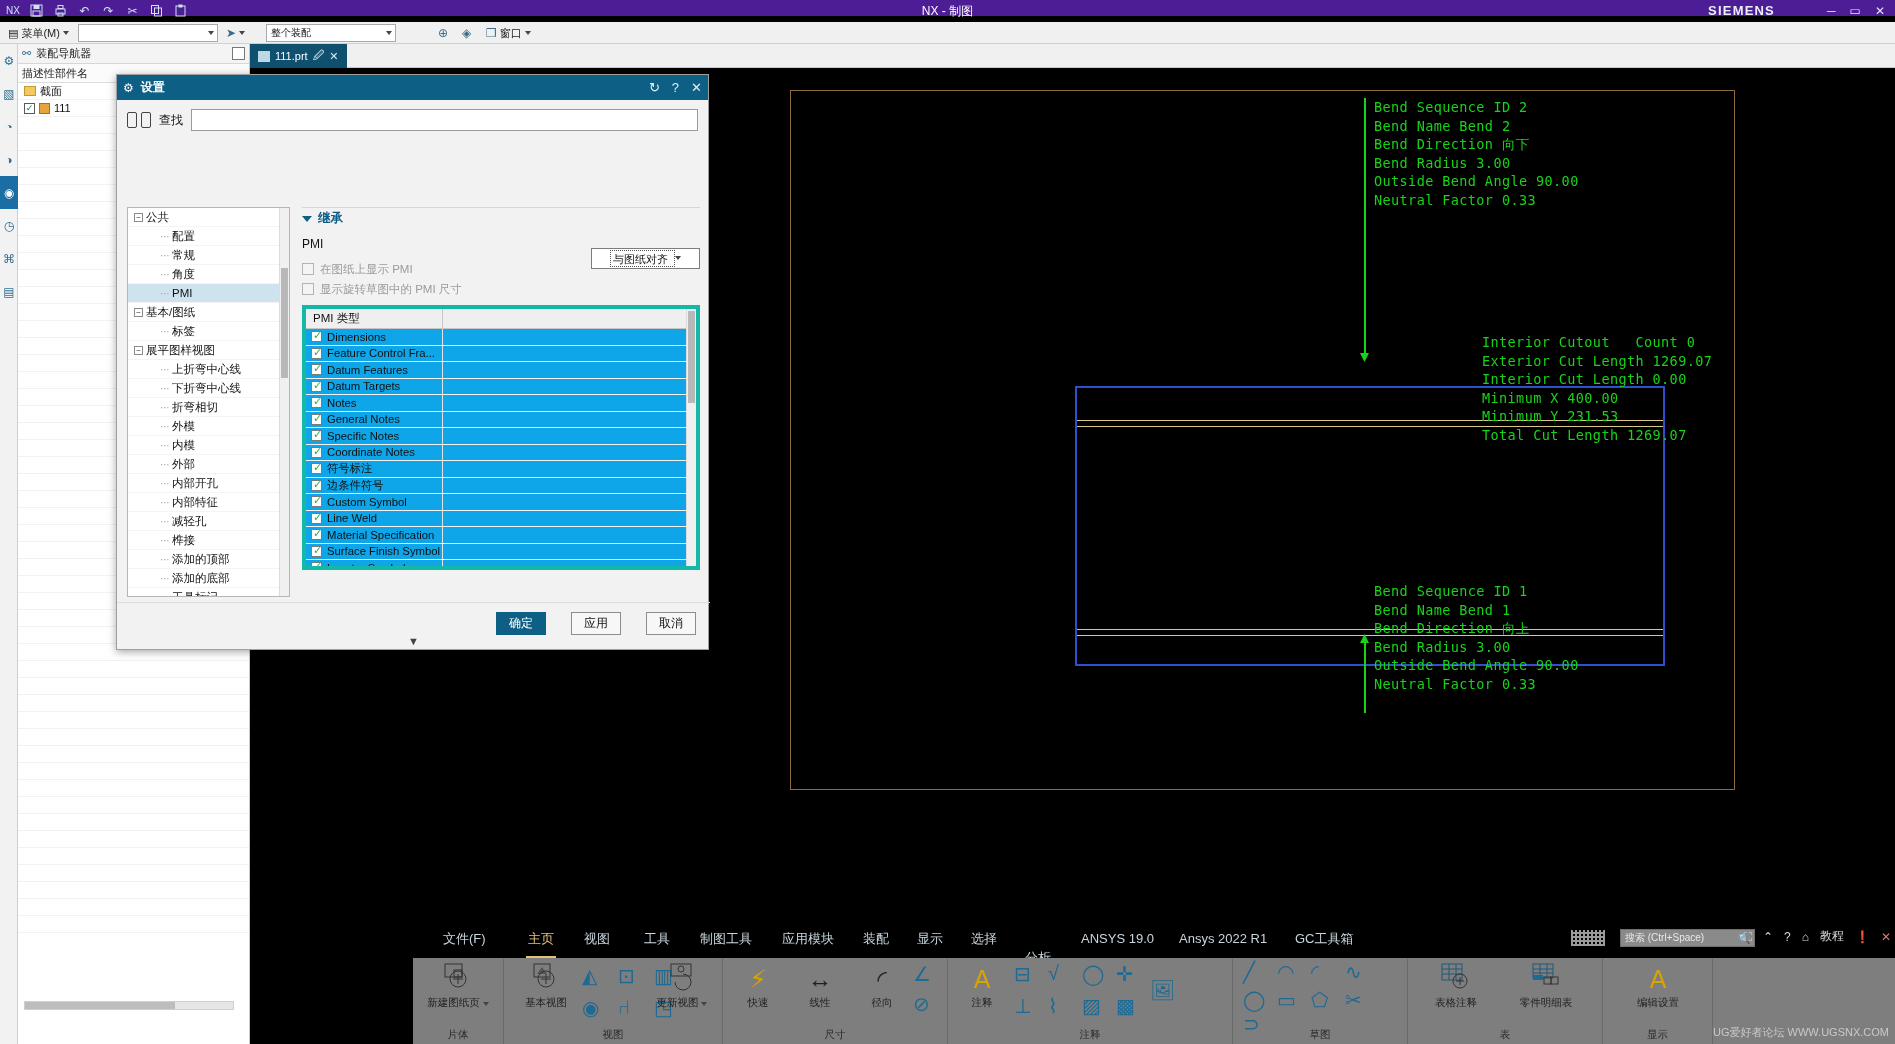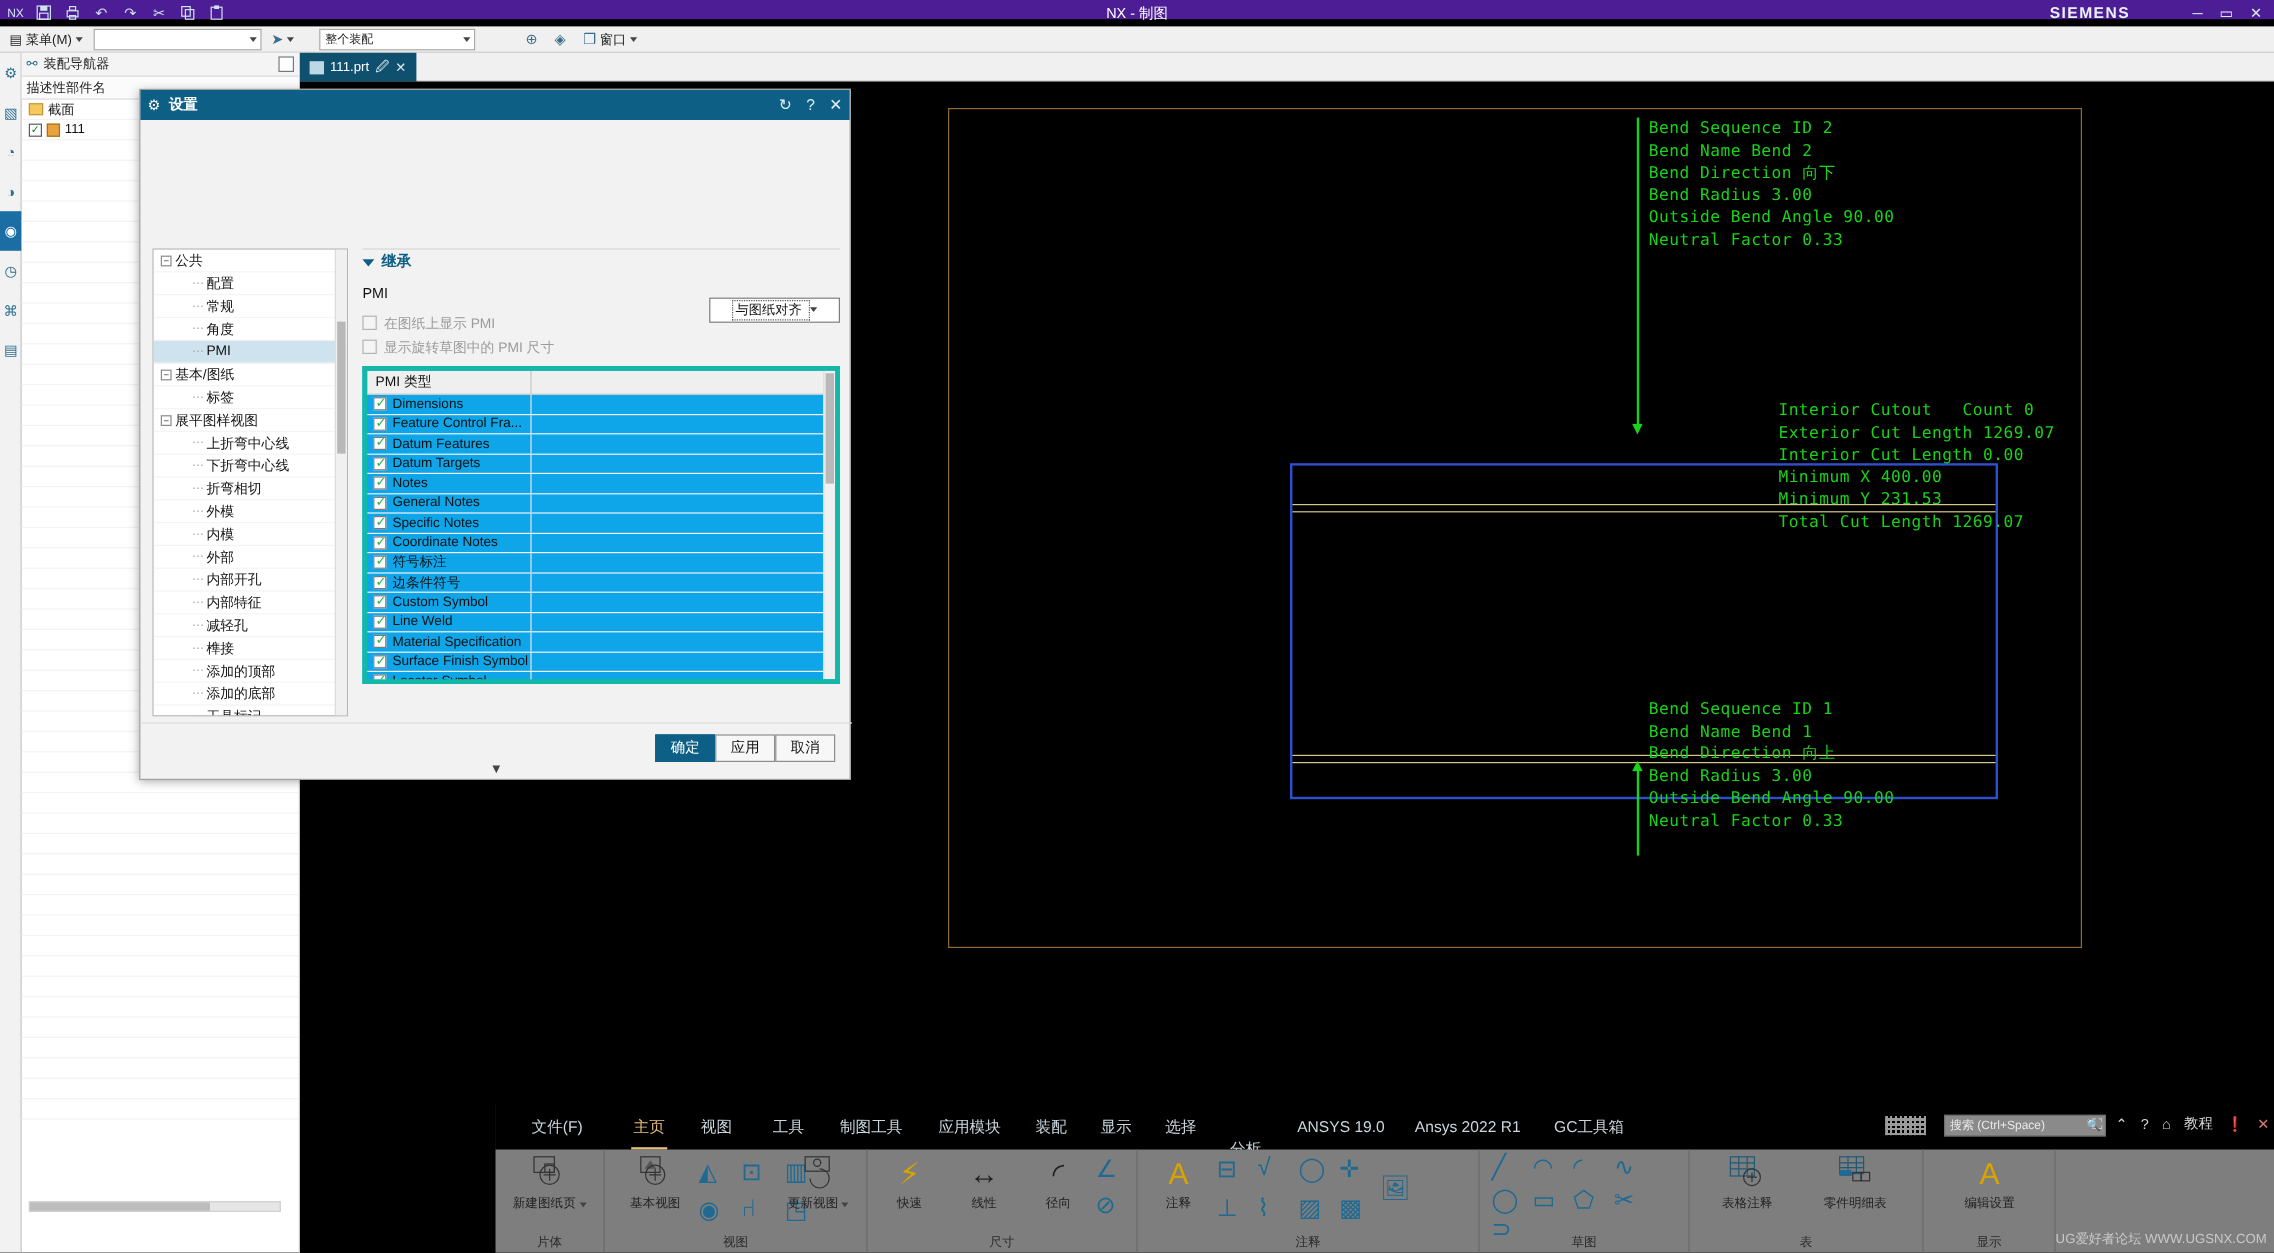--- a/index.html
+++ b/index.html
@@ -158,21 +158,21 @@
   .tbl-head .c2 { flex:1; }
   .tbl-row { display:flex; height:16.5px; border-bottom:1px solid #f3f3f3; font-size:11.3px; color:#111; }
   .tbl-row .c1 { width:137px; display:flex; align-items:center; gap:5px; padding-left:5px;
                  border-right:1px solid #e4e4e4;}
   .tbl-row .c2 { flex:1; }
   .gchk { width:11px;height:11px;border:1px solid #7a7a7a;background:#fff; position:relative; }
   .gchk:after { content:"✓"; position:absolute; left:1px; top:-3px; font-size:11px; color:#2db34a; font-weight:bold; }
   .tbl-sb { position:absolute; right:0; top:0; width:10px; height:100%; background:#f0f0f0; border-left:1px solid #dcdcdc;}
   .tbl-sb i { display:block; position:absolute; top:2px; left:1px; width:7px; height:92px; background:#b8b8b8;}
   .dlg-arrow { position:absolute; left:0; top:560px; width:593px; text-align:center; color:#444; font-size:11px; }
-  .dlg-btns { position:absolute; right:12px; bottom:14px; display:flex; gap:0; }
+  .dlg-btns { position:absolute; right:12px; bottom:14px; display:flex; gap:25px; }
   .btn { height:23px; min-width:48px; padding:0 12px; font-size:12px; display:flex;
          align-items:center; justify-content:center; border:1px solid #8d8d8d; background:#f7f7f7; color:#111; }
   .btn.pri { background:#0e5f85; border-color:#0e5f85; color:#fff; }
   .dlg-sep { position:absolute; left:0; bottom:46px; width:593px; border-top:1px solid #dcdcdc; }
 
   
   .watermark { position:absolute; right:6px; bottom:4px; color:#c9c9c9; font-size:11px; }
   .sheetname { position:absolute; left:258px; bottom:2px; color:#cfcfcf; font-size:11px; }
 </style>
 </head>
@@ -557,20 +557,28 @@
     <div class="dlg-title">
       <span>⚙</span>
       <span class="tt">设置</span>
       <span class="acts">
         <span>↻</span>
         <span>?</span>
         <span>✕</span>
       </span>
     </div>
 
+    <div class="dlg-find">
+      <span class="binoc">
+          <i></i>
+          <i></i>
+        </span>
+      <span class="findlbl">查找</span>
+      <input class="findinput" type="text" value="" placeholder="" style="">
+    </div>
 
     <div class="dlg-cols">
 
       <div class="tree">
         <div class="tnode" style="padding-left:6px;">
             <span class="box">−</span>
             <span>公共</span>
           </div>
         <div class="tnode" style="padding-left:32px;">
             <span class="dots">⋯</span>

